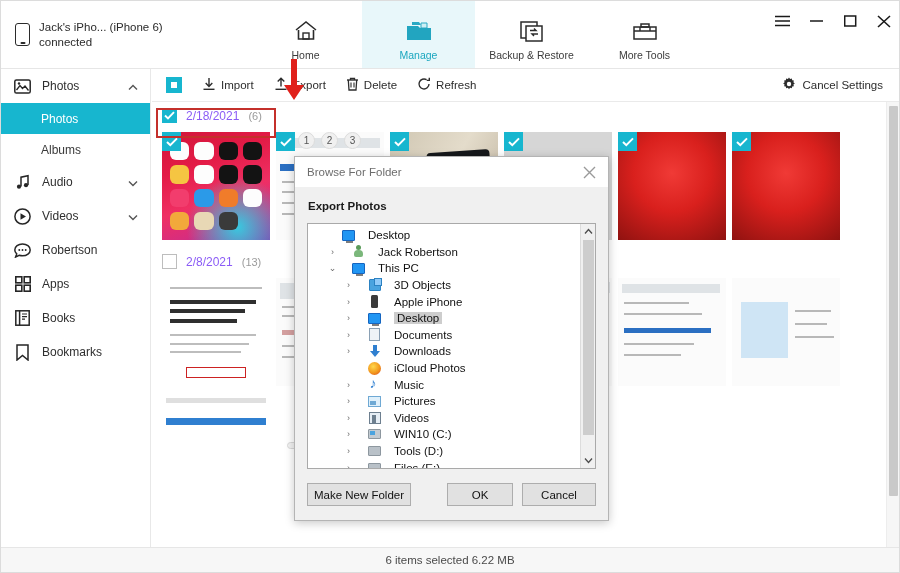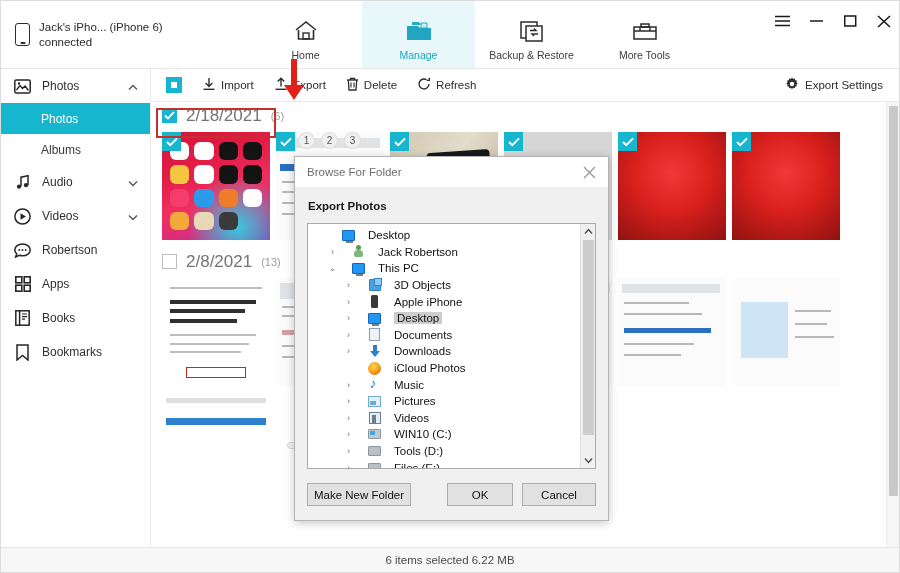--- a/index.html
+++ b/index.html
@@ -107,21 +107,21 @@
   .group-head {
     display: flex; align-items: center; gap: 9px;
     height: 27px; padding-left: 10px;
   }
   .gh-box {
     width: 15px; height: 15px; border: 1px solid #bdbdbd; background: #fff;
     cursor: pointer; flex: 0 0 auto;
   }
   .gh-box.on { background: #17b6cf; border-color: #17b6cf;
     display: flex; align-items: center; justify-content: center; }
-  .gh-date { font-size: 17px; color: #737373; }
+  .gh-date { font-size: 12px; color: #8b5cf6; }
   .gh-count { font-size: 11px; color: #9b9b9b; }
 
   .grid { display: flex; flex-wrap: wrap; gap: 6px; padding: 3px 0 0 10px; }
   .thumb {
     width: 108px; height: 108px; position: relative;
     background: #e9e9e9; overflow: hidden; cursor: pointer;
   }
   .thumb .chk {
     position: absolute; left: 0; top: 0; width: 19px; height: 19px;
     background: #17b6cf; display: flex; align-items: center;
@@ -535,21 +535,21 @@
       <span>Refresh</span>
     </div>
 
     <div class="tb-right">
       <span>
         <svg width="14" height="14" viewBox="0 0 14 14">
             <path d="M7 0.6 l1.1 1.4 1.7 -0.5 0.4 1.7 1.7 0.4 -0.5 1.7 1.4 1.1 -1.4 1.1 0.5 1.7 -1.7 0.4 -0.4 1.7 -1.7 -0.5 -1.1 1.4 -1.1 -1.4 -1.7 0.5 -0.4 -1.7 -1.7 -0.4 0.5 -1.7 -1.4 -1.1 1.4 -1.1 -0.5 -1.7 1.7 -0.4 0.4 -1.7 1.7 0.5 z" fill="#2d2d2d"></path>
             <circle cx="7" cy="7" r="2.2" fill="#ffffff"></circle>
           </svg>
       </span>
-      <span>Export Settings</span>
+      <span>Cancel Settings</span>
     </div>
   </div>
 
   <div class="content">
 
     <div class="group-head">
       <span class="gh-box on">
         <svg class="chk-svg" width="11" height="9">
             <path d="M1 4.5 L4 7.4 L10 1.2" fill="none" stroke="#fff" stroke-width="1.9"></path>
           </svg>

